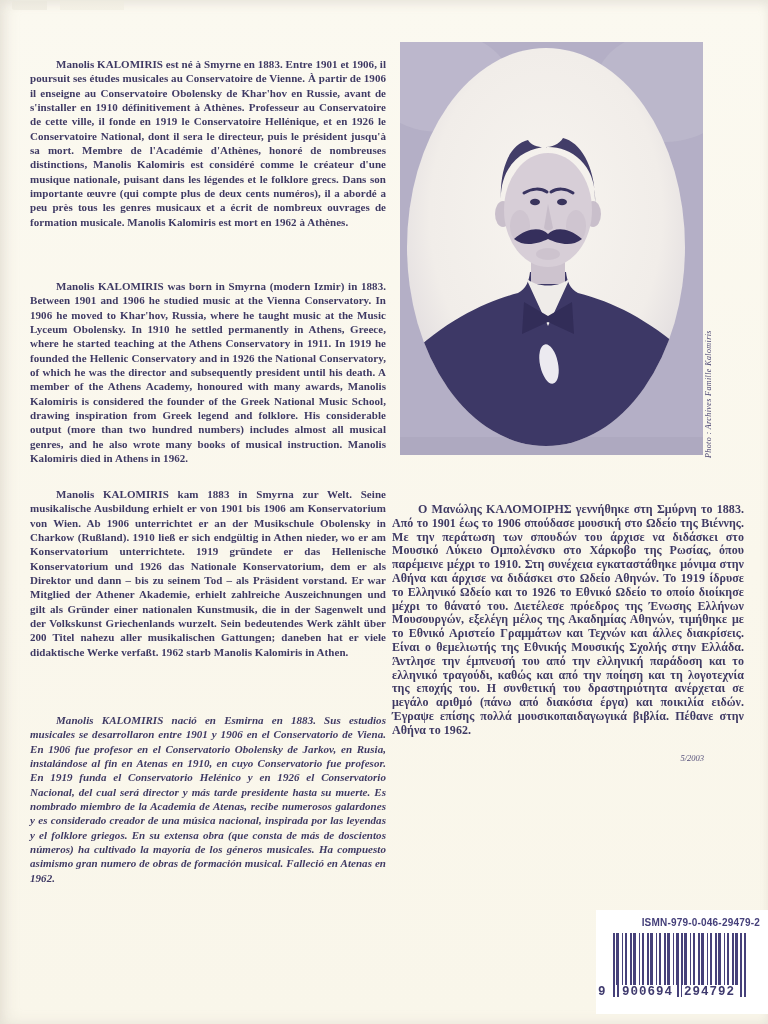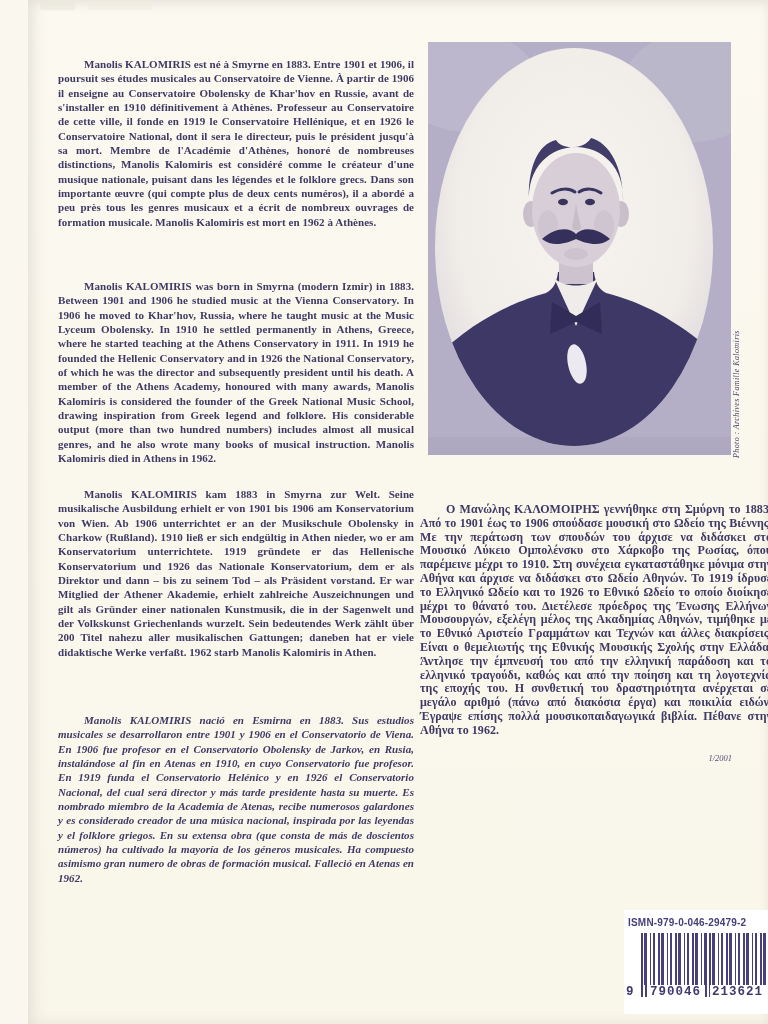--- a/index.html
+++ b/index.html
@@ -1,21 +1,21 @@
 <!DOCTYPE html>
 <html><head>
 <meta charset="utf-8">
 <style>
   html,body{margin:0;padding:0;}
   body{
     width:768px;height:1024px;position:relative;overflow:hidden;
     background:#faf8ee;
     font-family:"Liberation Serif", serif;
   }
-  .page{position:absolute;inset:0;background:linear-gradient(180deg,#fbf9f0 0%,#faf7ec 55%,#f9f6ea 100%);box-shadow:inset 6px 0 14px rgba(190,185,170,.25), inset 0 4px 10px rgba(200,196,184,.2);margin-left:28px;}
+  .page{position:absolute;inset:0;background:linear-gradient(180deg,#fbf9f0 0%,#faf7ec 55%,#f9f6ea 100%);box-shadow:inset 6px 0 14px rgba(190,185,170,.25), inset 0 4px 10px rgba(200,196,184,.2);}
   .scan-mark{position:absolute;left:12px;top:1px;width:160px;height:9px;
     background:linear-gradient(90deg,#e9e6da 0 22%,transparent 22% 30%,#efecdf 30% 70%,transparent 70%);
     opacity:.55;border-radius:2px;}
   .para{
     position:absolute;left:30px;width:356px;
     color:#3f3a64;font-size:11px;line-height:14.35px;
     text-align:justify;text-indent:26px;font-weight:700;
     letter-spacing:.05px;
   }
   .p-fr{top:46px;}
@@ -30,21 +30,21 @@
   .portrait{position:absolute;left:400px;top:42px;width:303px;height:413px;}
   .photo-caption{
     position:absolute;left:704px;top:276px;height:182px;width:13px;
     writing-mode:vertical-rl;transform:rotate(180deg);
     font-style:italic;font-size:8px;letter-spacing:.4px;
     color:#4a4573;white-space:nowrap;
   }
   
   .barcode-box{position:absolute;left:596px;top:910px;width:172px;height:104px;background:#ffffff;}
   .ismn{
-    position:absolute;left:600px;top:917px;width:160px;text-align:left;
+    position:absolute;left:600px;top:917px;width:160px;text-align:right;
     font-family:"Liberation Sans", sans-serif;font-size:10px;font-weight:700;
     color:#45407a;letter-spacing:.2px;
   }
   .bars{
     position:absolute;left:613px;top:933px;width:132px;height:52px;
     background:repeating-linear-gradient(90deg,
       #46417a 0 2px,#fff 2px 3px,
       #46417a 3px 6px,#fff 6px 9px,
       #46417a 9px 10px,#fff 10px 12px,
       #46417a 12px 14px,#fff 14px 17px);
@@ -70,21 +70,21 @@
 <div class="page">
 
   <div class="scan-mark"></div>
 
   <p class="para p-fr">Manolis KALOMIRIS est né à Smyrne en 1883. Entre 1901 et 1906, il poursuit ses études musicales au Conservatoire de Vienne. À partir de 1906 il enseigne au Conservatoire Obolensky de Khar'hov en Russie, avant de s'installer en 1910 définitivement à Athènes. Professeur au Conservatoire de cette ville, il fonde en 1919 le Conservatoire Hellénique, et en 1926 le Conservatoire National, dont il sera le directeur, puis le président jusqu'à sa mort. Membre de l'Académie d'Athènes, honoré de nombreuses distinctions, Manolis Kalomiris est considéré comme le créateur d'une musique nationale, puisant dans les légendes et le folklore grecs. Dans son importante œuvre (qui compte plus de deux cents numéros), il a abordé a peu près tous les genres musicaux et a écrit de nombreux ouvrages de formation musicale. Manolis Kalomiris est mort en 1962 à Athènes.</p>
   <p class="para p-en">Manolis KALOMIRIS was born in Smyrna (modern Izmir) in 1883. Between 1901 and 1906 he studied music at the Vienna Conservatory. In 1906 he moved to Khar'hov, Russia, where he taught music at the Music Lyceum Obolensky. In 1910 he settled permanently in Athens, Greece, where he started teaching at the Athens Conservatory in 1911. In 1919 he founded the Hellenic Conservatory and in 1926 the National Conservatory, of which he was the director and subsequently president until his death. A member of the Athens Academy, honoured with many awards, Manolis Kalomiris is considered the founder of the Greek National Music School, drawing inspiration from Greek legend and folklore. His considerable output (more than two hundred numbers) includes almost all musical genres, and he also wrote many books of musical instruction. Manolis Kalomiris died in Athens in 1962.</p>
   <p class="para p-de">Manolis KALOMIRIS kam 1883 in Smyrna zur Welt. Seine musikalische Ausbildung erhielt er von 1901 bis 1906 am Konservatorium von Wien. Ab 1906 unterrichtet er an der Musikschule Obolensky in Charkow (Rußland). 1910 ließ er sich endgültig in Athen nieder, wo er am Konservatorium unterrichtete. 1919 gründete er das Hellenische Konservatorium und 1926 das Nationale Konservatorium, dem er als Direktor und dann – bis zu seinem Tod – als Präsident vorstand. Er war Mitglied der Athener Akademie, erhielt zahlreiche Auszeichnungen und gilt als Gründer einer nationalen Kunstmusik, die in der Sagenwelt und der Volkskunst Griechenlands wurzelt. Sein bedeutendes Werk zählt über 200 Titel nahezu aller musikalischen Gattungen; daneben hat er viele didaktische Werke verfaßt. 1962 starb Manolis Kalomiris in Athen.</p>
   <p class="para p-es">Manolis KALOMIRIS nació en Esmirna en 1883. Sus estudios musicales se desarrollaron entre 1901 y 1906 en el Conservatorio de Viena. En 1906 fue profesor en el Conservatorio Obolensky de Jarkov, en Rusia, instalándose al fin en Atenas en 1910, en cuyo Conservatorio fue profesor. En 1919 funda el Conservatorio Helénico y en 1926 el Conservatorio Nacional, del cual será director y más tarde presidente hasta su muerte. Es nombrado miembro de la Academia de Atenas, recibe numerosos galardones y es considerado creador de una música nacional, inspirada por las leyendas y el folklore griegos. En su extensa obra (que consta de más de doscientos números) ha cultivado la mayoría de los géneros musicales. Ha compuesto asimismo gran numero de obras de formación musical. Falleció en Atenas en 1962.</p>
   <p class="para p-el">Ο Μανώλης ΚΑΛΟΜΟΙΡΗΣ γεννήθηκε στη Σμύρνη το 1883. Από το 1901 έως το 1906 σπούδασε μουσική στο Ωδείο της Βιέννης. Με την περάτωση των σπουδών του άρχισε να διδάσκει στο Μουσικό Λύκειο Ομπολένσκυ στο Χάρκοβο της Ρωσίας, όπου παρέμεινε μέχρι το 1910. Στη συνέχεια εγκαταστάθηκε μόνιμα στην Αθήνα και άρχισε να διδάσκει στο Ωδείο Αθηνών. Το 1919 ίδρυσε το Ελληνικό Ωδείο και το 1926 το Εθνικό Ωδείο το οποίο διοίκησε μέχρι το θάνατό του. Διετέλεσε πρόεδρος της Ένωσης Ελλήνων Μουσουργών, εξελέγη μέλος της Ακαδημίας Αθηνών, τιμήθηκε με το Εθνικό Αριστείο Γραμμάτων και Τεχνών και άλλες διακρίσεις. Είναι ο θεμελιωτής της Εθνικής Μουσικής Σχολής στην Ελλάδα. Άντλησε την έμπνευσή του από την ελληνική παράδοση και το ελληνικό τραγούδι, καθώς και από την ποίηση και τη λογοτεχνία της εποχής του. Η συνθετική του δραστηριότητα ανέρχεται σε μεγάλο αριθμό (πάνω από διακόσια έργα) και ποικιλία ειδών. Έγραψε επίσης πολλά μουσικοπαιδαγωγικά βιβλία. Πέθανε στην Αθήνα το 1962.</p>
 
-  <div class="print-code">1/2001</div>
+  <div class="print-code">5/2003</div>
 
   <svg class="portrait" viewBox="0 0 303 413" xmlns="http://www.w3.org/2000/svg" aria-hidden="true">
     <defs>
       <radialGradient id="gOval" cx="0.5" cy="0.42" r="0.72">
         <stop offset="0%" stop-color="#f7f4ef"></stop>
         <stop offset="58%" stop-color="#f1ede9"></stop>
         <stop offset="86%" stop-color="#ddd8dc"></stop>
         <stop offset="100%" stop-color="#b9b4c8"></stop>
       </radialGradient>
       <clipPath id="ovalClip">
@@ -127,17 +127,17 @@
   <div class="ismn">ISMN-979-0-046-29479-2</div>
   <div class="bars"></div>
   <div class="guard g1"></div>
   <div class="guard g2"></div>
   <div class="guard g3"></div>
   <div class="guard g4"></div>
   <div class="guard g5"></div>
   <div class="guard g6"></div>
   <div class="ean-row">
     <span class="ean-lead">9</span>
-    <span class="ean-seg seg-l">790046</span>
-    <span class="ean-seg seg-r">213621</span>
+    <span class="ean-seg seg-l">900694</span>
+    <span class="ean-seg seg-r">294792</span>
   </div>
 
 </div>
 
 </body></html>

